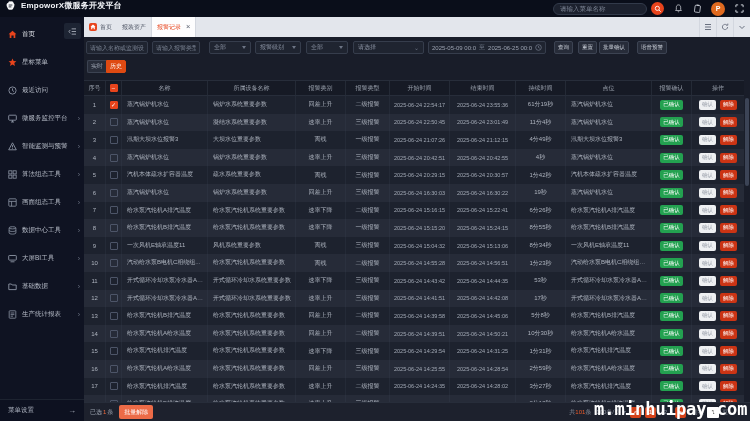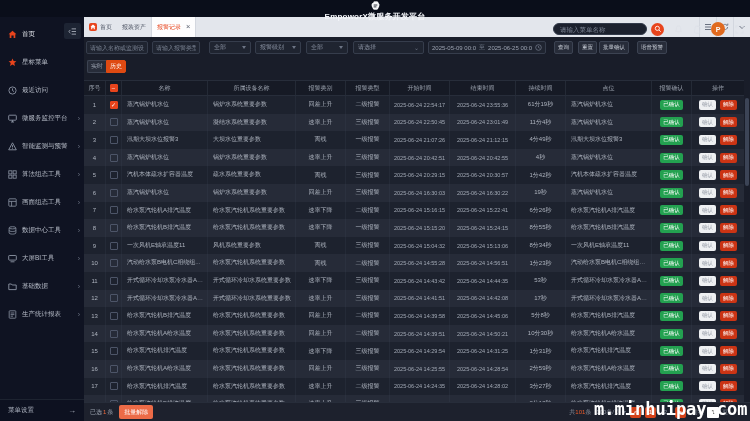--- a/index.html
+++ b/index.html
@@ -2,21 +2,21 @@
 <html><head>
 <meta charset="utf-8">
 <style>
   * { margin:0; padding:0; box-sizing:border-box; }
   html,body { width:750px; height:421px; overflow:hidden; background:#10141f; }
   .app { position:relative; width:750px; height:421px; overflow:hidden;
          font-family:"Liberation Sans",sans-serif; color:#c3c8d2; }
 
   
   .topbar { position:absolute; left:0; top:0; width:750px; height:17px; background:#0a0e1a;
-            display:flex; align-items:center; z-index:5;flex-direction:column; }
+            display:flex; z-index:5; }
   .logo { width:11px; height:11px; margin:0 5px 0 5px; }
   .app-title { font-size:8px; font-weight:bold; color:#f2f4f8; letter-spacing:.2px; white-space:nowrap; }
   .topbar-right { margin-left:auto; display:flex; align-items:center; height:17px; }
   .menu-search { width:94px; height:12px; background:#1c212e; border:1px solid #323a4a; border-radius:6px;
                  color:#7d8595; font-size:6.5px; font-family:inherit; padding:0 6px; outline:none; }
   .menu-search::placeholder { color:#7d8595; }
   .search-btn { width:13px; height:13px; border-radius:50%; background:#e8441c; border:none;
                 margin-left:4px; display:flex; align-items:center; justify-content:center; cursor:pointer; }
   .top-ic { width:10px; height:10px; margin-left:9px; display:flex; align-items:center; justify-content:center; }
   .avatar { width:14px; height:14px; border-radius:50%; background:#e06a1f; margin-left:9px;

